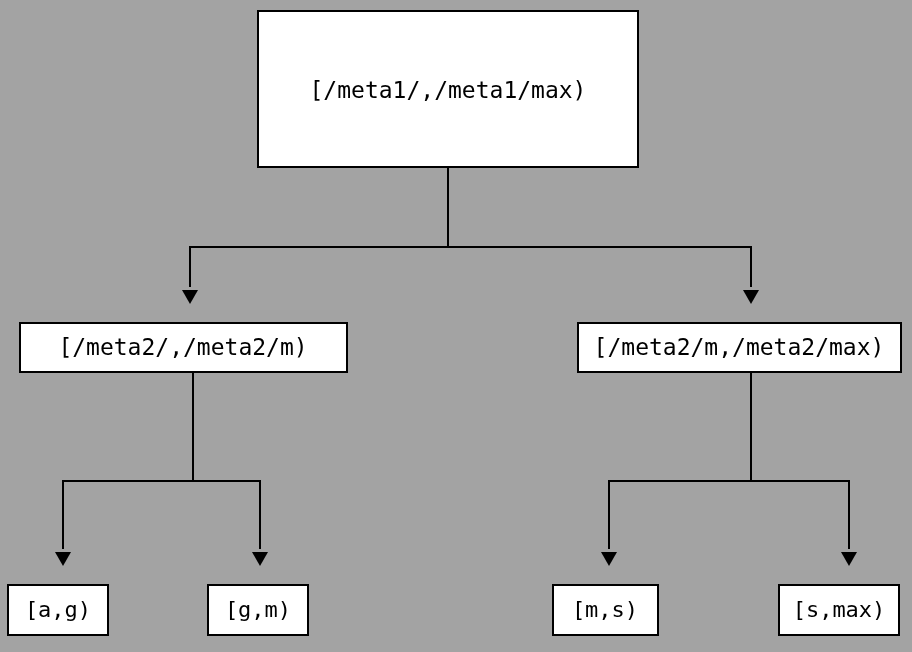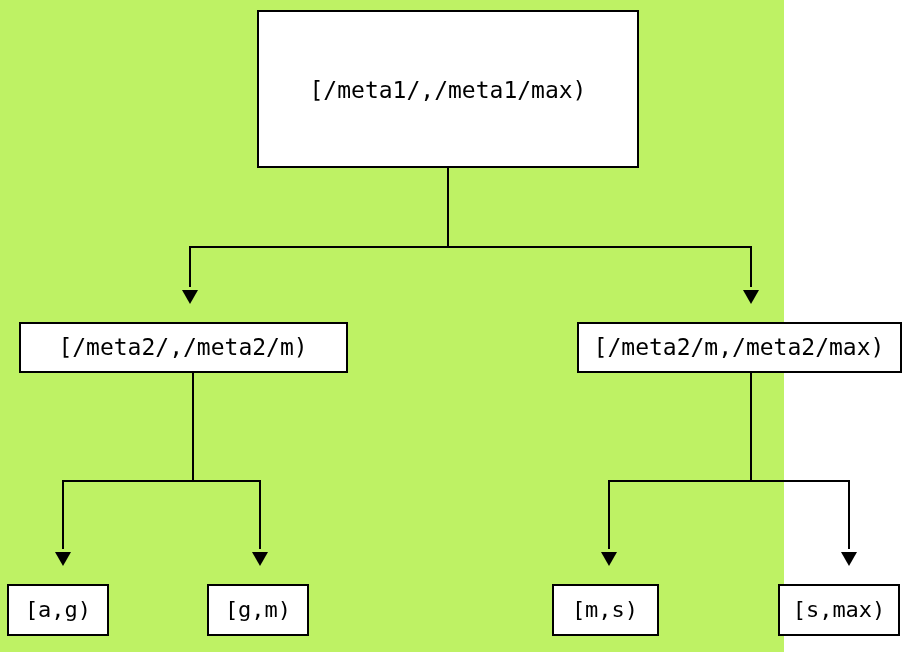--- a/index.html
+++ b/index.html
@@ -9,23 +9,23 @@
     background: #ffffff;
   }
   body {
     width: 912px;
     height: 652px;
     font-family: "DejaVu Sans Mono", "Liberation Mono", monospace;
     overflow: hidden;
   }
   #diagram-root {
     position: relative;
-    width: 784px;
+    width: 912px;
     height: 652px;
-    background: #bef264;
+    background: #a3a3a3;
   }
   svg.tree-canvas {
     position: absolute;
     top: 0;
     left: 0;
     width: 912px;
     height: 652px;
     display: block;
   }
   .node-box {

